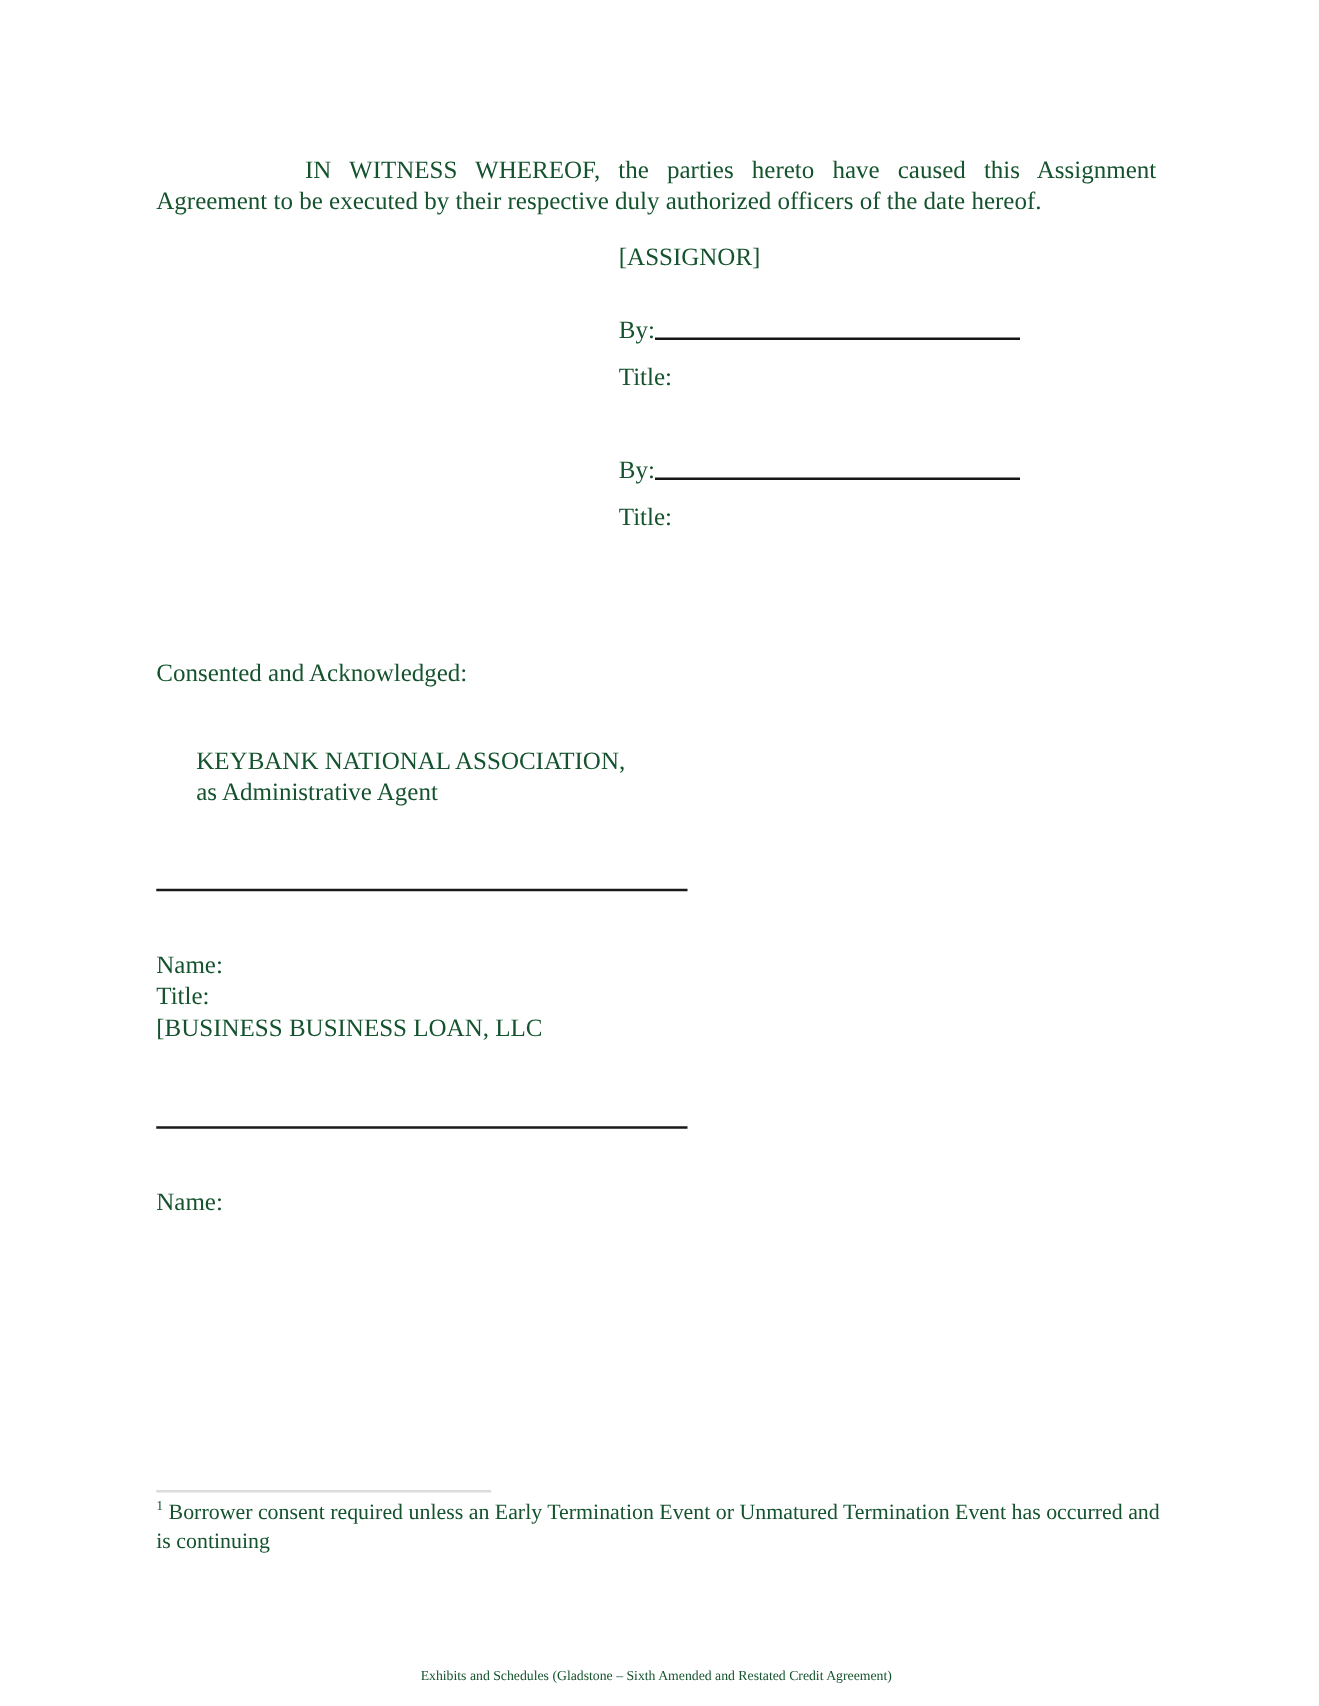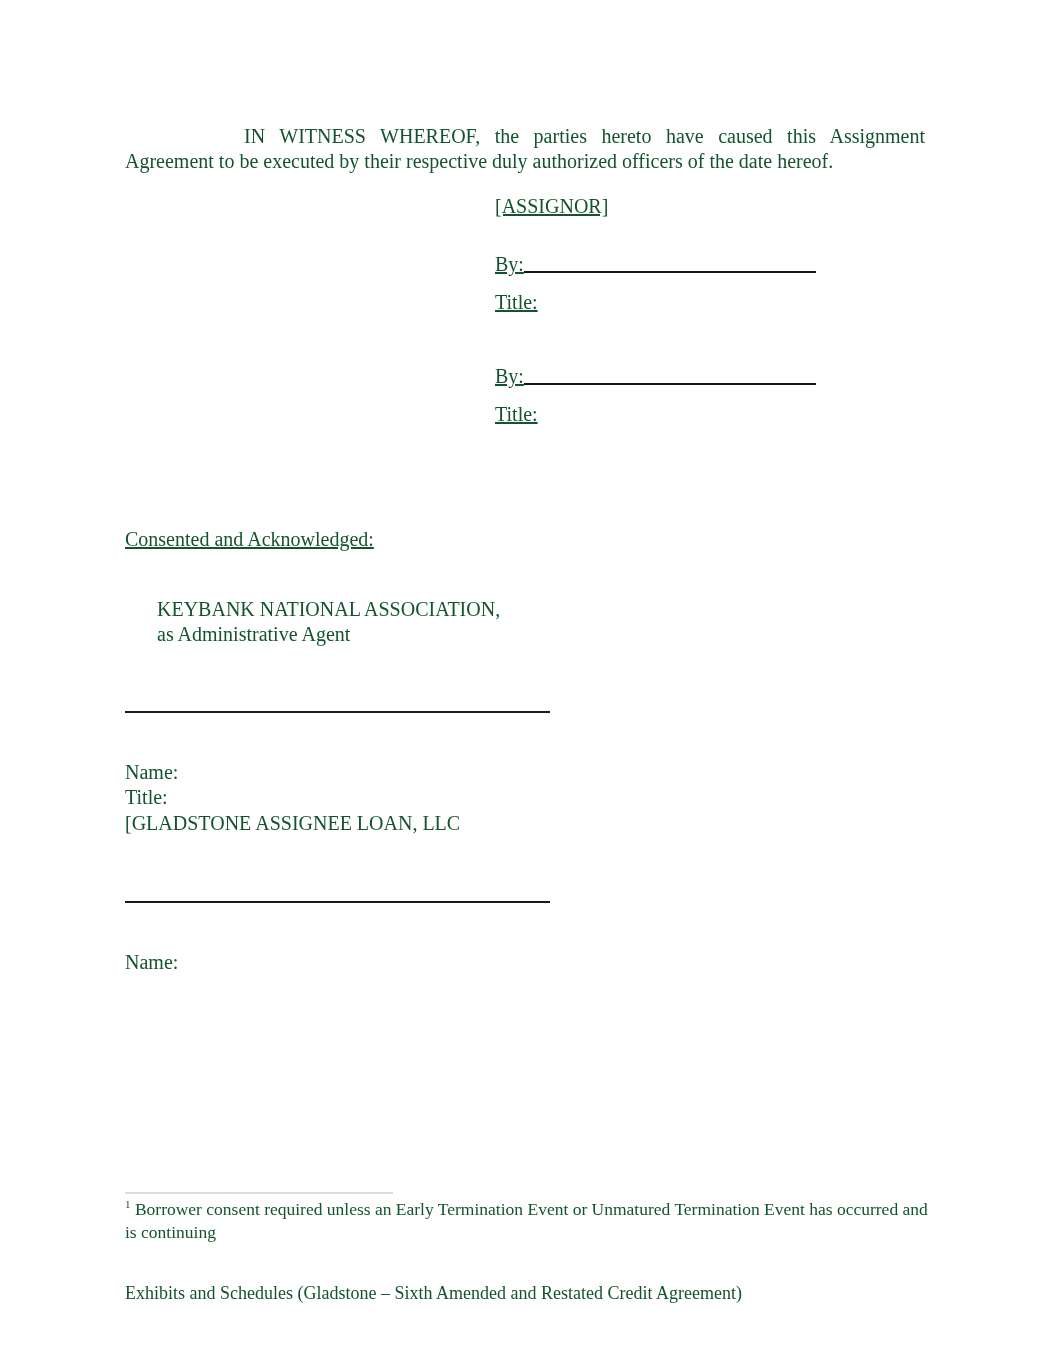--- a/index.html
+++ b/index.html
@@ -20,34 +20,34 @@
 
   
   .witness-para {
     left: 125px; top: 124px; width: 800px;
     text-align: justify;
     text-indent: 119px;
     line-height: 25px;
   }
 
   
-  .sig-block { left: 495px; width: 420px; text-decoration: underline; }
+  .sig-block { left: 495px; width: 420px; }
   .sig-block .heading { line-height: 24px; }
   .sig-block .spacer { height: 21px; }
   .sig-block .row { line-height: 26px; white-space: nowrap; margin-top: 12px; }
   .fill-line {
     display: inline-block;
     width: 292px;
     height: 0;
     border-bottom: 2px solid #161616;
     vertical-align: -2px;
   }
 
   
-  .consent-heading { left: 125px; top: 527px; text-decoration: underline; }
+  .consent-heading { left: 125px; top: 527px; }
   .company-block { left: 125px; width: 520px; line-height: 25px; }
   .rule {
     left: 125px; width: 425px; height: 0;
     border-top: 2px solid #1a1a1a;
   }
   .name-title-block { left: 125px; width: 420px; line-height: 25px; margin-top: 44px; }
   sup.fn-ref {
     font-size: 12px;
     vertical-align: super;
     line-height: 0;
@@ -60,22 +60,22 @@
   }
   .footnote {
     left: 125px; top: 1198px; width: 808px;
     font-size: 17.5px; line-height: 23px;
     text-align: left;
   }
   .footnote sup.fn-ref { font-size: 11px; }
 
   
   .page-footer {
-    left: 125px; top: 1283px; width: 800px;
-    font-size: 18px; line-height: 21px;
+    left: 125px; top: 1331px; width: 800px;
+    font-size: 11px; line-height: 21px; text-align: center;
   }
 </style>
 </head>
 <body>
 
 <div class="page">
 
   <p class="abs witness-para">IN WITNESS WHEREOF, the parties hereto have caused this Assignment Agreement to be executed by their respective duly authorized officers of the date hereof.</p>
 
   <div class="abs sig-block" style="top:194px;">
@@ -103,21 +103,21 @@
   </div>
 
   <div class="abs rule" style="top:711px;"></div>
 
   <div class="abs name-title-block" style="top:716px;">
     <div>Name:</div>
     <div>Title:</div>
   </div>
 
   <div class="abs company-block" style="top:811px;">
-    <div>[GLADSTONE ASSIGNEE LOAN, LLC</div>
+    <div>[BUSINESS BUSINESS LOAN, LLC</div>
   </div>
 
   <div class="abs rule" style="top:901px;"></div>
 
   <div class="abs name-title-block" style="top:906px;">
     <div>Name:</div>
   </div>
 
   <div class="abs fn-sep"></div>
 

